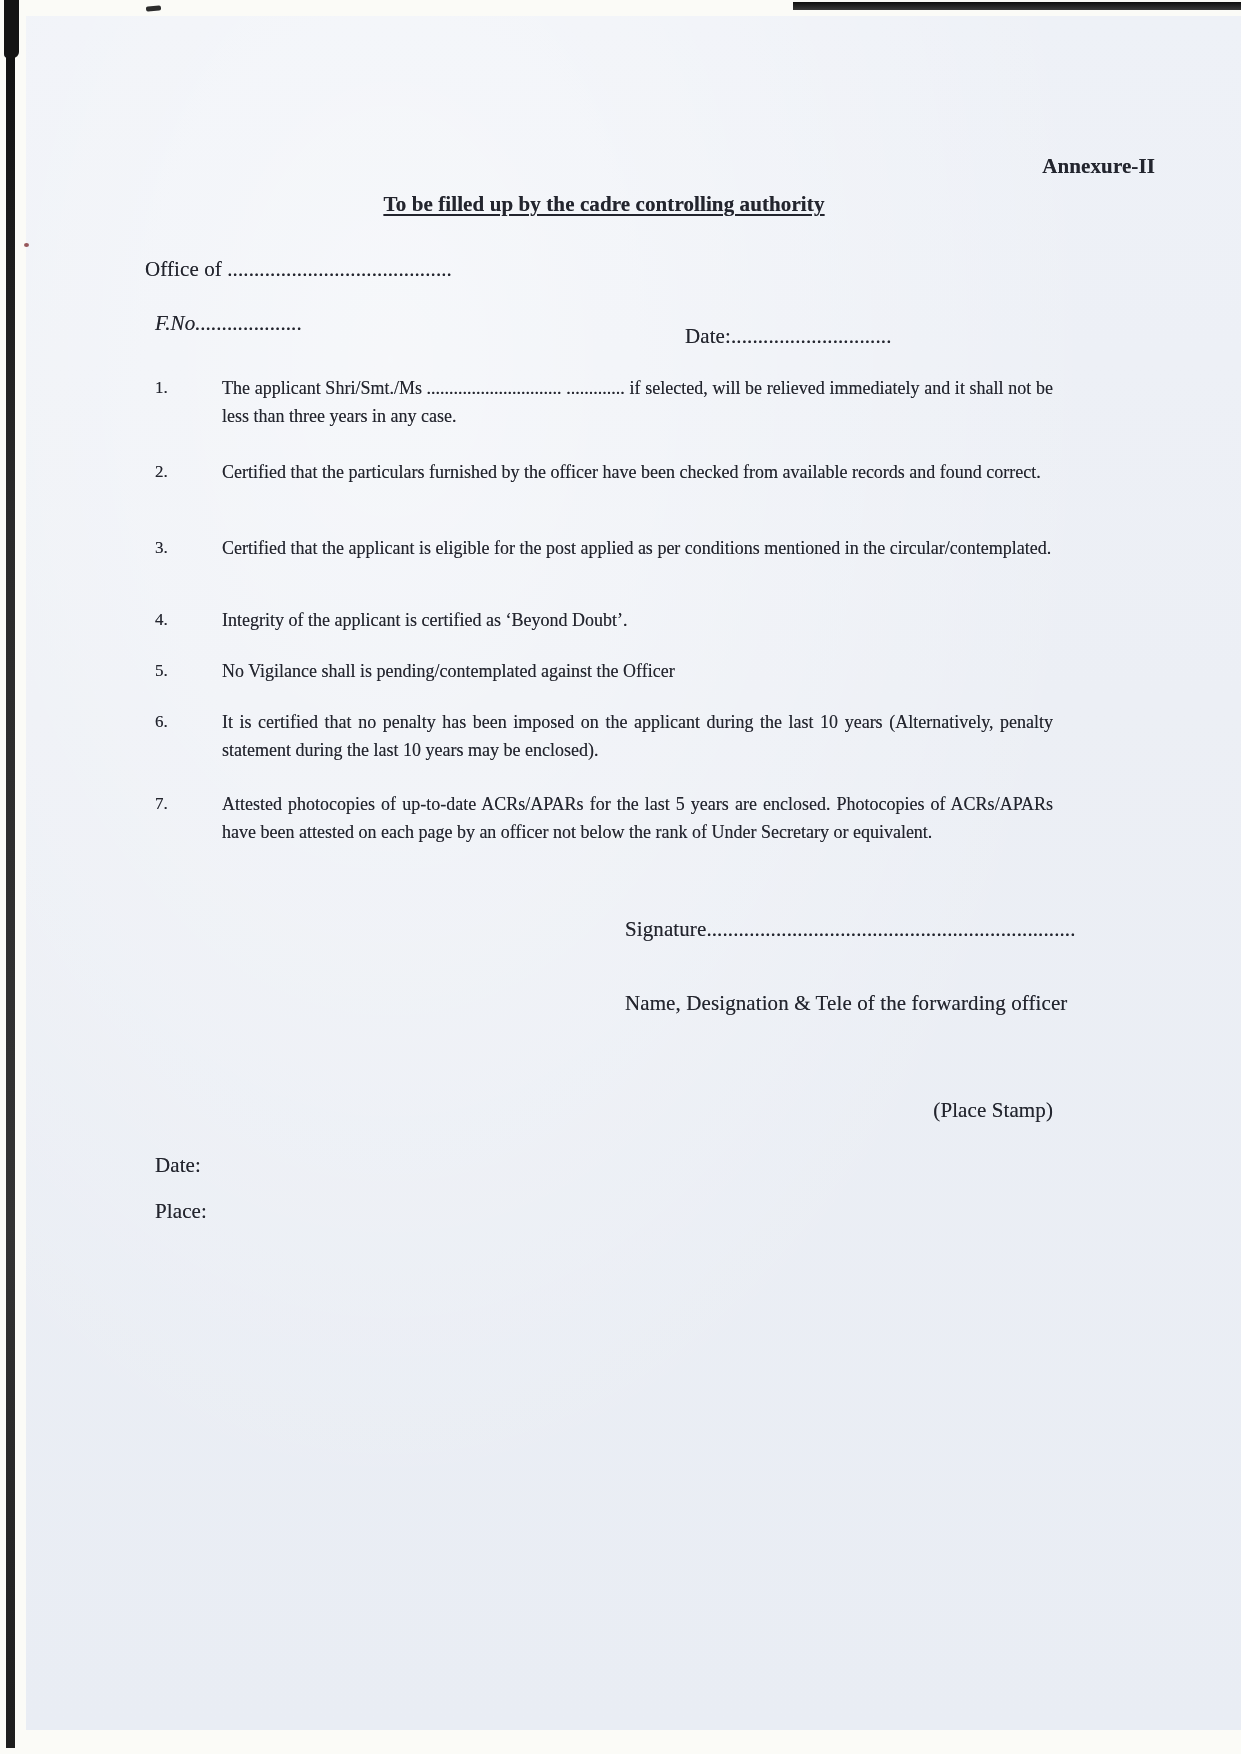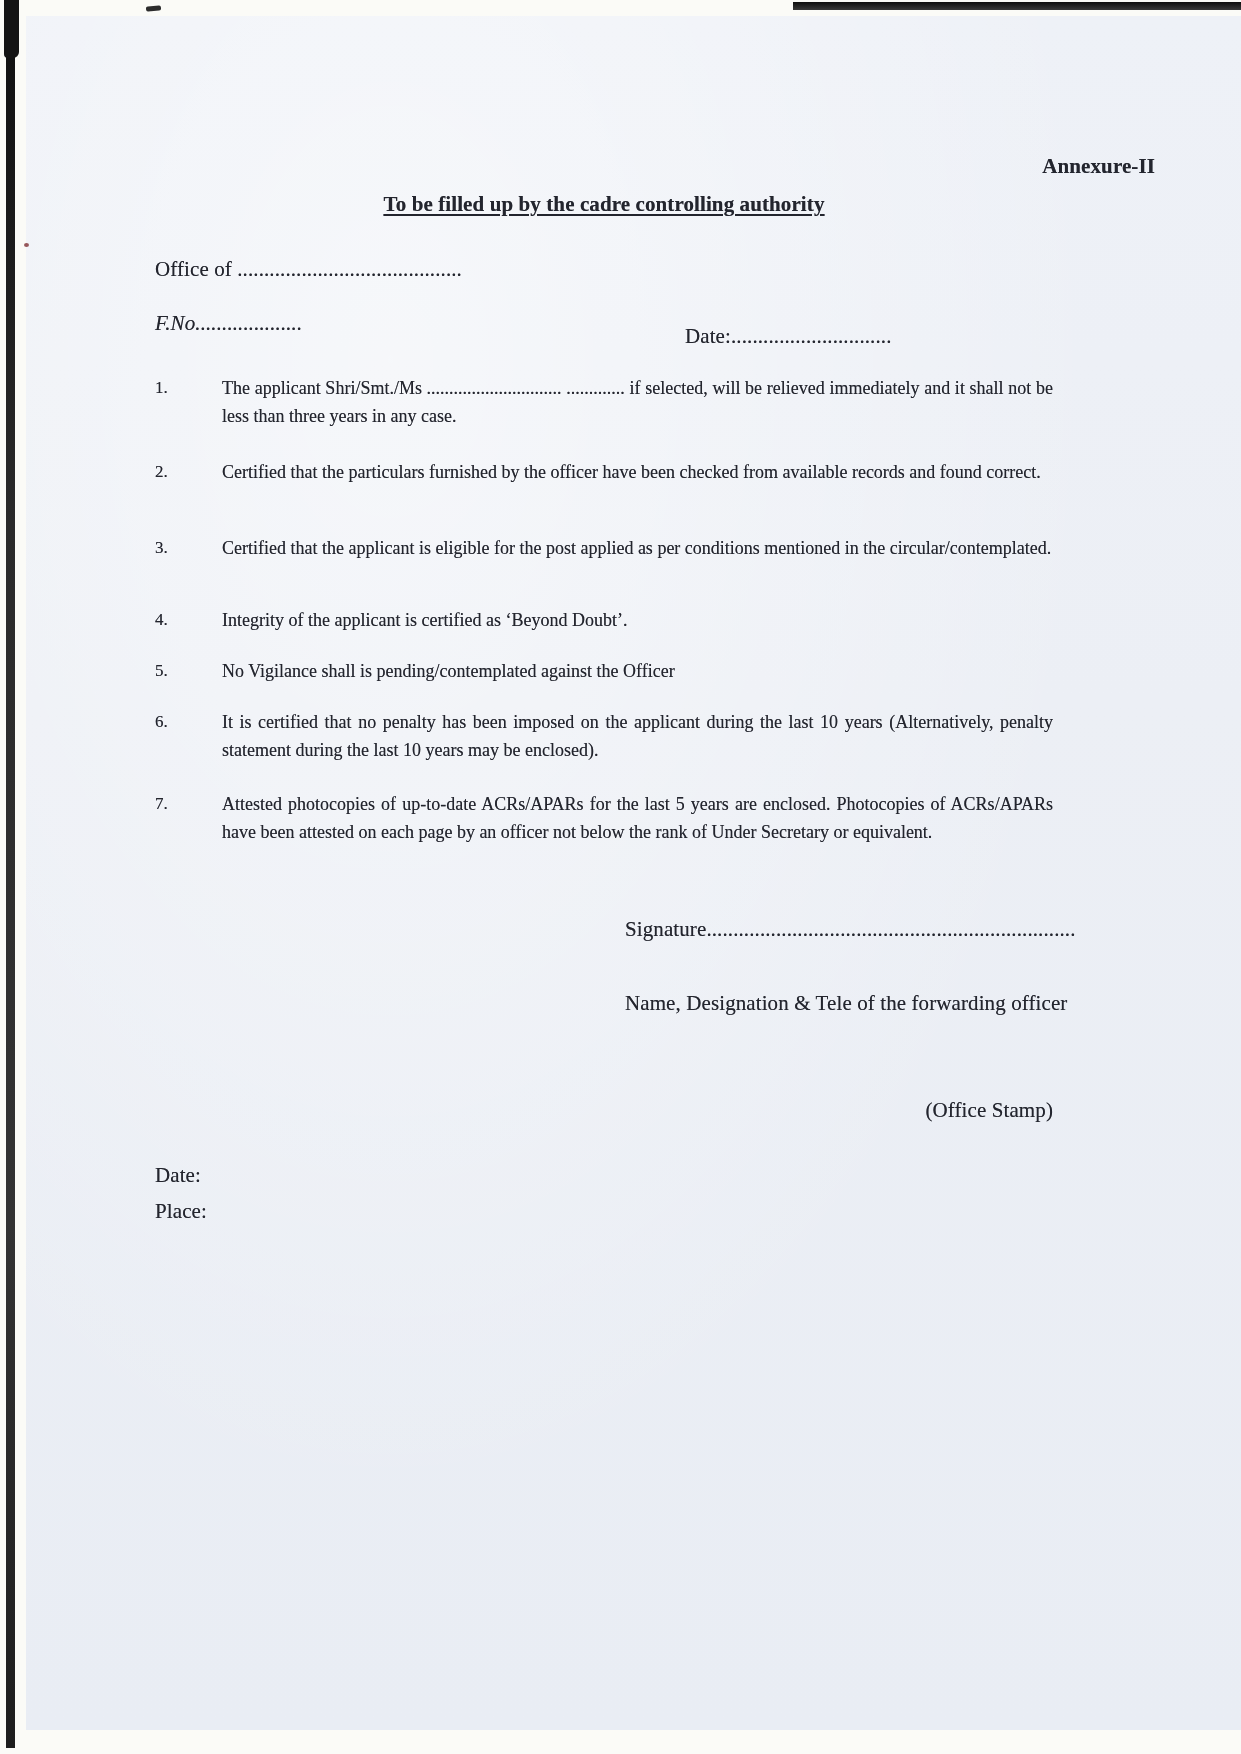--- a/index.html
+++ b/index.html
@@ -43,39 +43,39 @@
     background: #96575a; border-radius: 50%;
   }
   
   .tb { position: absolute; font-size: 21px; line-height: 28px; letter-spacing: 0.1px;
         text-shadow: 0 0 0.5px rgba(35,37,46,0.55); }
   .annexure { top: 152px; right: 86px; font-weight: bold; }
   .doc-title {
     top: 190px; left: 155px; width: 898px; text-align: center; font-weight: bold;
   }
   .doc-title span { text-decoration: underline; text-underline-offset: 3px; }
-  .office-line { top: 255px; left: 155px; text-align: right; }
+  .office-line { top: 255px; left: 145px; text-align: right; }
   .fno-line { top: 309px; left: 155px; font-style: italic; }
   .date-line { top: 322px; left: 685px; }
   .item { position: absolute; left: 155px; width: 898px; display: flex; }
   .item .num { width: 67px; flex: none; font-size: 17px; line-height: 28px;
                text-shadow: 0 0 0.5px rgba(35,37,46,0.55); }
   .item .txt { flex: 1; text-align: justify; font-size: 18px; line-height: 28px;
                text-shadow: 0 0 0.5px rgba(35,37,46,0.55); }
   .item-1 { top: 374px; }
   .item-2 { top: 458px; }
   .item-3 { top: 534px; }
   .item-4 { top: 606px; }
   .item-5 { top: 657px; }
   .item-6 { top: 708px; }
   .item-7 { top: 790px; }
   .signature-line { top: 905px; left: 625px; margin-top: 10px; }
   .forwarding-line { top: 989px; left: 625px; }
   .stamp-line { top: 1096px; left: 155px; width: 898px; text-align: right; }
-  .date-foot { top: 1151px; left: 155px; margin-top: 10px; }
+  .date-foot { top: 1151px; left: 155px; }
   .place-foot { top: 1197px; left: 155px; }
 </style>
 </head>
 <body>
 
 <div class="page"></div>
 
 <div class="scan-bar-left"></div>
 <div class="scan-bar-left-top"></div>
 <div class="scan-bar-top"></div>
@@ -116,15 +116,15 @@
   <span class="num">6.</span>
   <div class="txt">It is certified that no penalty has been imposed on the applicant during the last 10 years (Alternatively, penalty statement during the last 10 years may be enclosed).</div>
 </div>
 <div class="item item-7">
   <span class="num">7.</span>
   <div class="txt">Attested photocopies of up-to-date ACRs/APARs for the last 5 years are enclosed. Photocopies of ACRs/APARs have been attested on each page by an officer not below the rank of Under Secretary or equivalent.</div>
 </div>
 
 <div class="tb signature-line">Signature.....................................................................</div>
 <div class="tb forwarding-line">Name, Designation &amp; Tele of the forwarding officer</div>
-<div class="tb stamp-line">(Office Stamp)</div>
+<div class="tb stamp-line">(Place Stamp)</div>
 <div class="tb date-foot">Date:</div>
 <div class="tb place-foot">Place:</div>
 
 </body></html>

